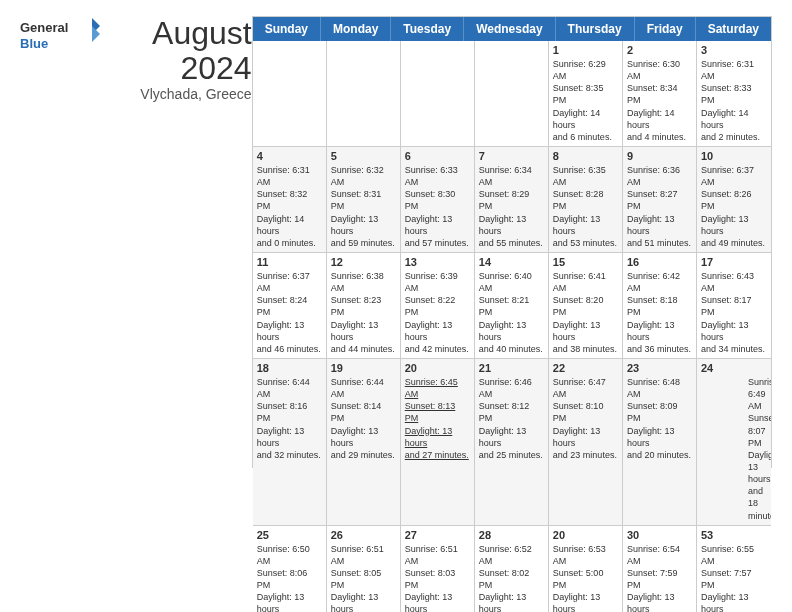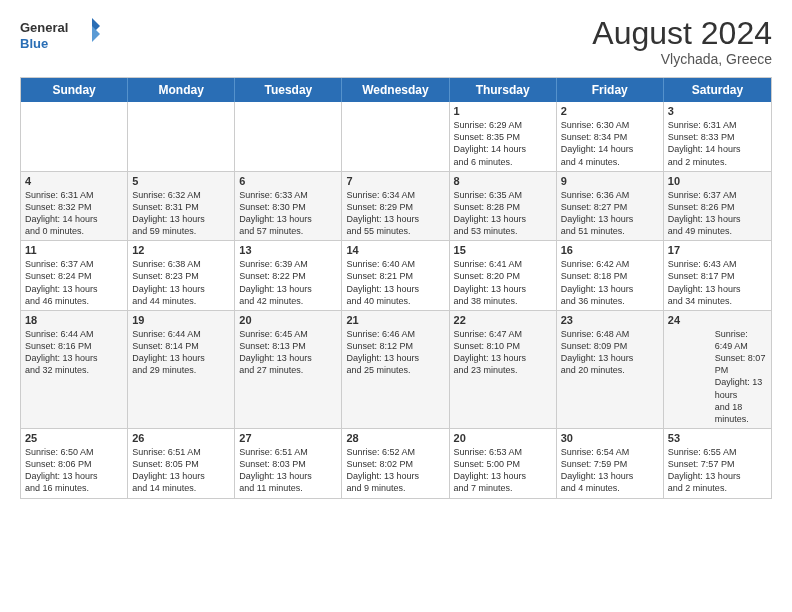--- a/index.html
+++ b/index.html
@@ -8,21 +8,21 @@
       background: #fff;
       width: 792px;
       height: 612px;
       overflow: hidden;
     }
     .page {
       width: 792px;
       height: 480px;
       padding: 16px 20px 12px 20px;
       display: flex;
-      flex-direction: column;
+      flex-direction: row;
     }
     .header {
       display: flex;
       align-items: flex-start;
       justify-content: space-between;
       margin-bottom: 10px;
     }
     .logo {
       display: flex;
       align-items: center;
@@ -264,21 +264,21 @@
           </div>
           <div class="cal-cell alt-row">
             <div class="day-num">19</div>
             <div class="cell-info" style="white-space: pre-line;">Sunrise: 6:44 AM
 Sunset: 8:14 PM
 Daylight: 13 hours
 and 29 minutes.</div>
           </div>
           <div class="cal-cell alt-row">
             <div class="day-num">20</div>
-            <div class="cell-info" style="white-space: pre-line;">Sunrise: 6:45 AM
+            <div class="cell-info" style="white-space: pre-line; text-decoration: underline;">Sunrise: 6:45 AM
 Sunset: 8:13 PM
 Daylight: 13 hours
 and 27 minutes.</div>
           </div>
           <div class="cal-cell alt-row">
             <div class="day-num">21</div>
             <div class="cell-info" style="white-space: pre-line;">Sunrise: 6:46 AM
 Sunset: 8:12 PM
 Daylight: 13 hours
 and 25 minutes.</div>

